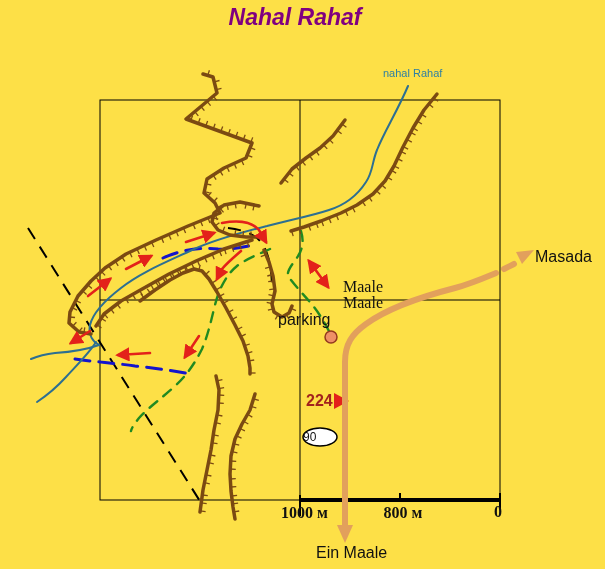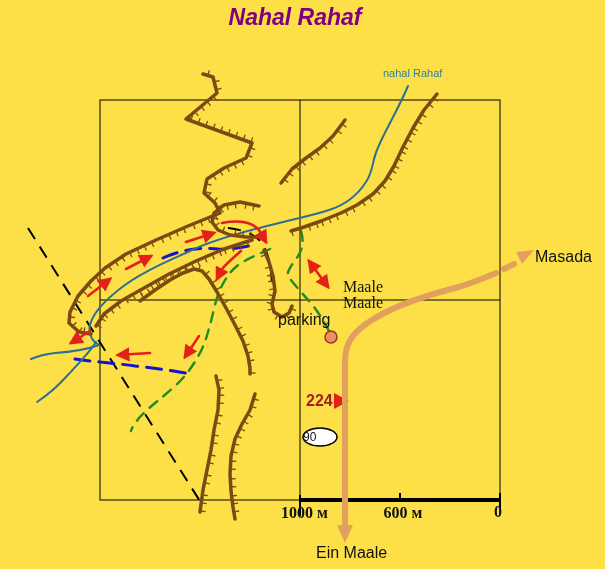--- a/index.html
+++ b/index.html
@@ -313,16 +313,16 @@
   <div class="label stream-label">nahal Rahaf</div>
   <div class="label masada-label">Masada</div>
   <div class="label maale-label">
     <span>Maale</span><br>
     <span>Maale</span>
   </div>
   <div class="label parking-label">parking</div>
   <div class="label r224-label">224</div>
   <div class="label r90-label">90</div>
   <div class="label serif s1000">1000 м</div>
-  <div class="label serif s500">600 м</div>
+  <div class="label serif s500">800 м</div>
   <div class="label serif s0">0</div>
   <div class="label einbokek-label">Ein Maale</div>
 </div>
 
 </body></html>

